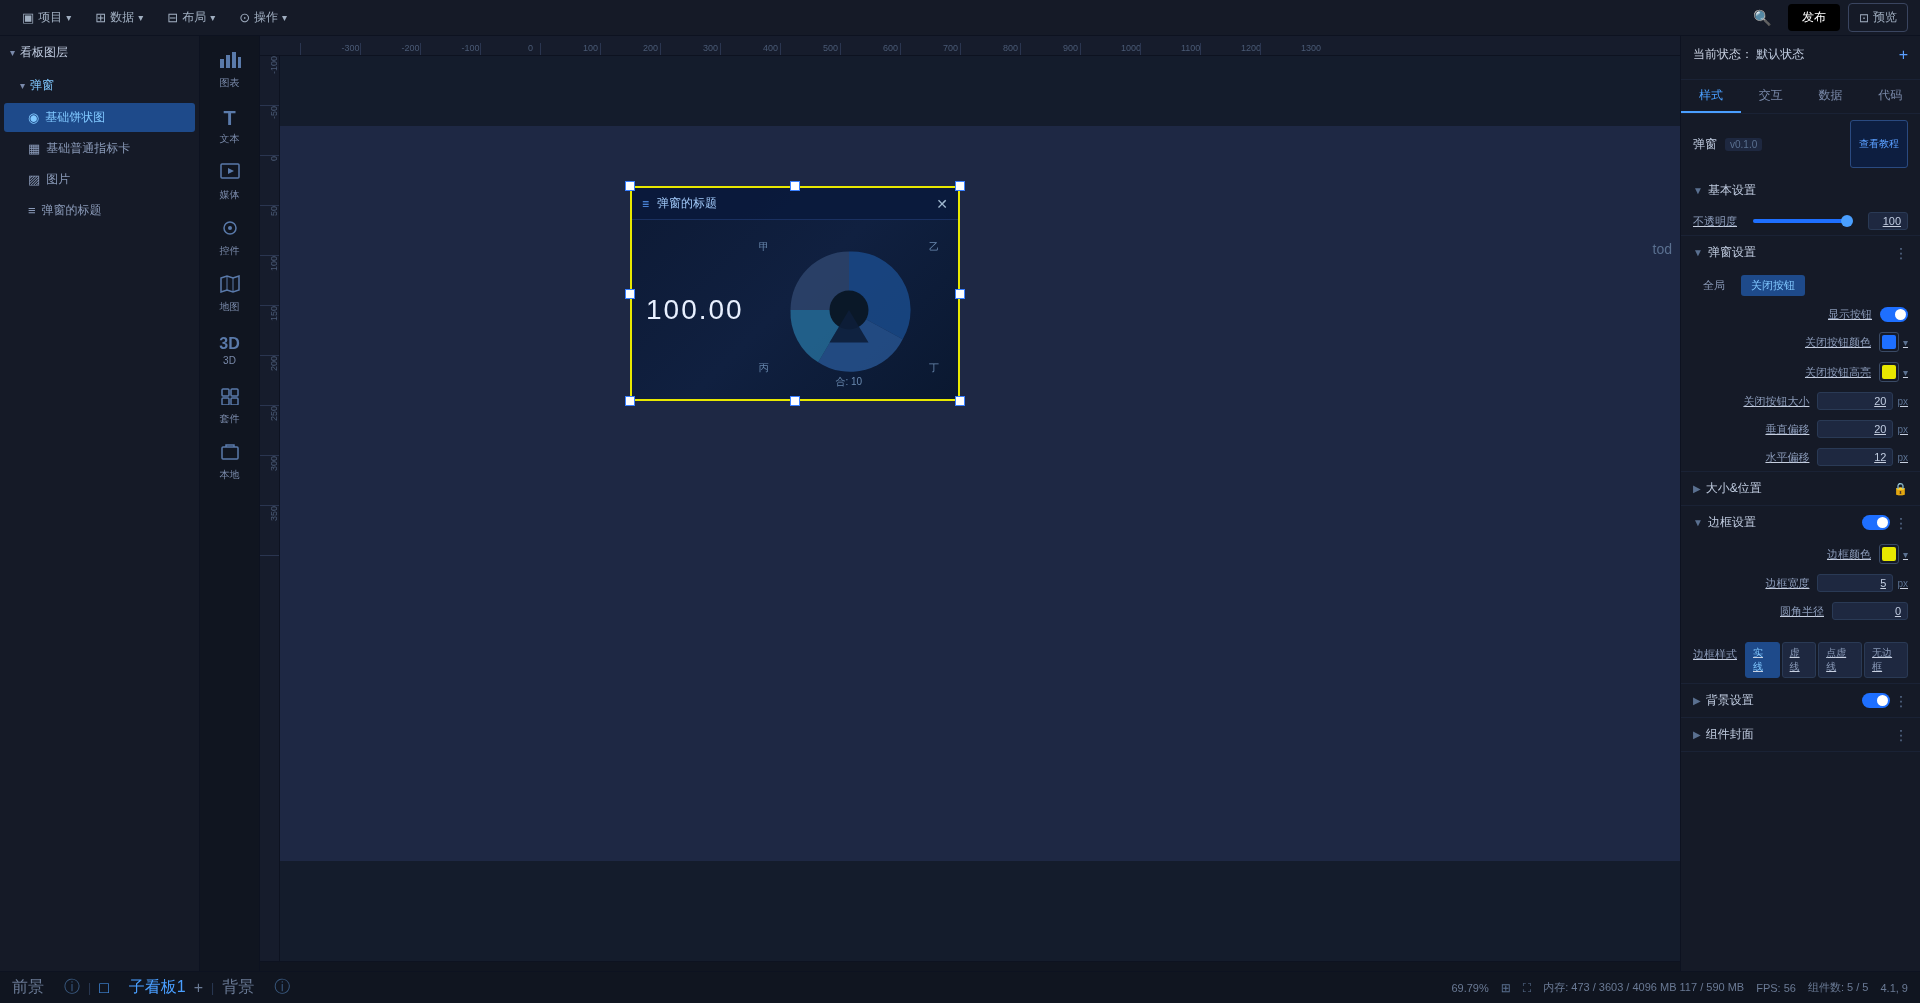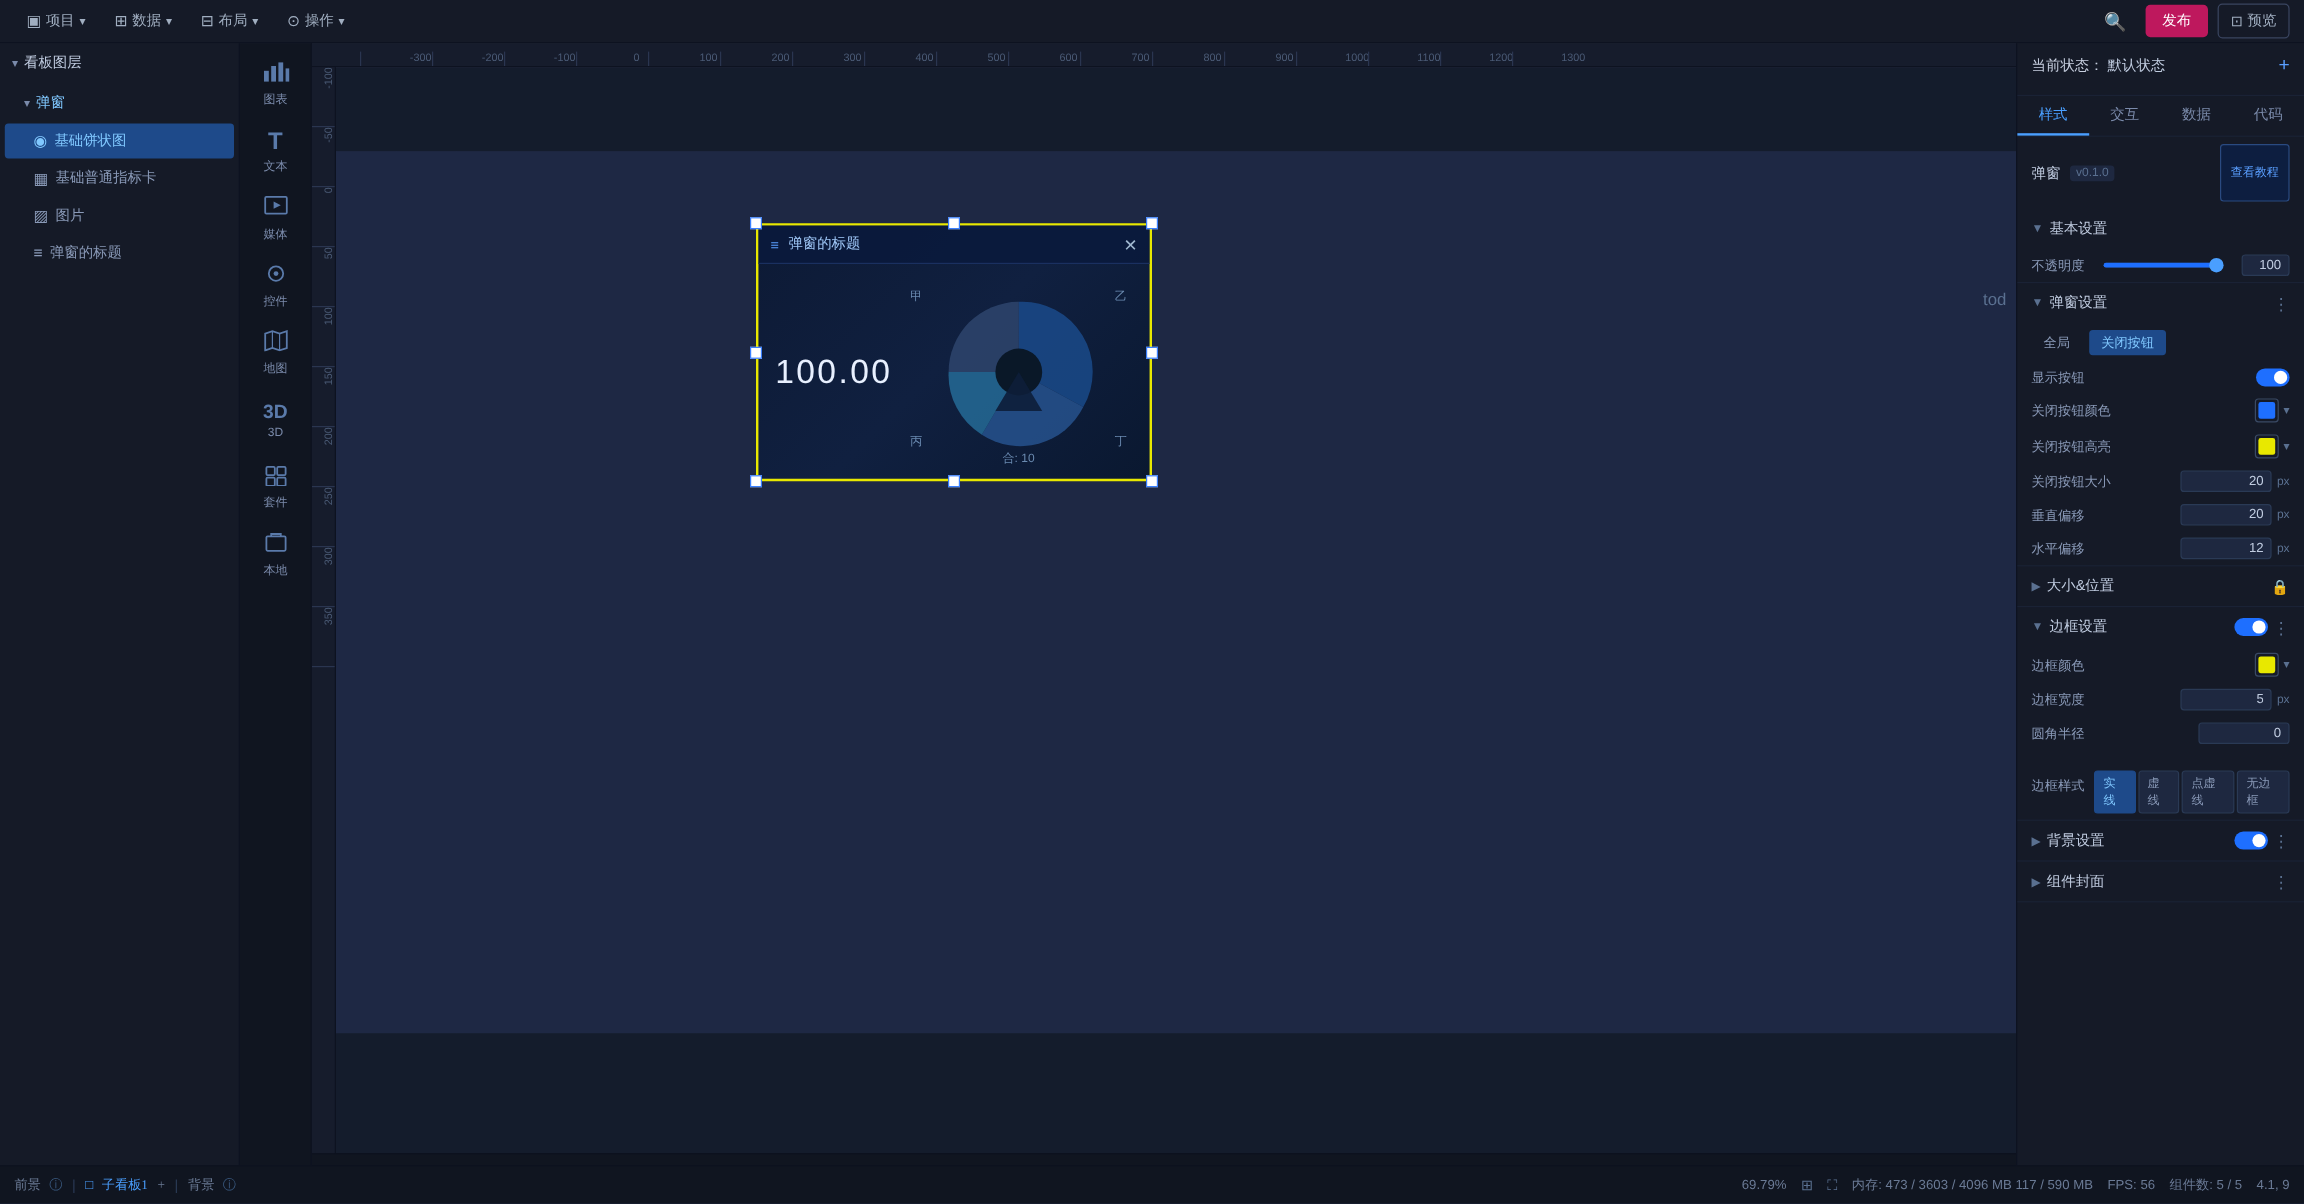--- a/index.html
+++ b/index.html
@@ -37,21 +37,21 @@
       font-size: 12px;
     }
     .top-bar-icon { font-size: 13px; }
     .top-bar-right {
       margin-left: auto;
       display: flex;
       align-items: center;
       gap: 8px;
     }
     .publish-btn {
-      background: #be185d;
+      background: #000000;
       color: #fff;
       border: none;
       border-radius: 4px;
       padding: 5px 14px;
       cursor: pointer;
       font-size: 12px;
     }
     .preview-btn {
       background: transparent;
       color: #a0aec0;
@@ -393,21 +393,22 @@
       background: #fff;
       border-radius: 50%;
     }
     .rp-more-icon { color: #5a7090; font-size: 14px; cursor: pointer; }
 
     .rp-row {
       display: flex;
       align-items: center;
       padding: 5px 12px;
       gap: 8px;
-      justify-content: space-between;
+      justify-content: flex-end;
+      text-decoration: underline;
     }
     .rp-row-label { color: #8a9ab8; font-size: 11px; flex-shrink: 0; }
     .rp-input {
       background: #1e2840;
       border: 1px solid #2a3a55;
       color: #c0cce0;
       border-radius: 3px;
       padding: 2px 6px;
       font-size: 11px;
       width: 76px;
@@ -522,26 +523,25 @@
       background: #101520;
       border-top: 1px solid #0d1220;
       display: flex;
       align-items: center;
       padding: 0 12px;
       gap: 8px;
       flex-shrink: 0;
     }
     .bottom-bar-item {
       color: #6a7a95;
-      font-size: 11px;
-      cursor: pointer;
-      display: flex;
-      align-items: center;
-      gap: 7px;
-      font-family: Liberation Serif, serif;
+      font-size: 16px;
+      cursor: pointer;
+      display: flex;
+      align-items: center;
+      gap: 20px;
     }
     .bottom-bar-item.active { color: #4a9fff; }
     .bottom-bar-sep { color: #2a3a55; }
     .bottom-bar-right {
       margin-left: auto;
       display: flex;
       align-items: center;
       gap: 12px;
     }
     .zoom-level { color: #6a7a95; font-size: 11px; }

